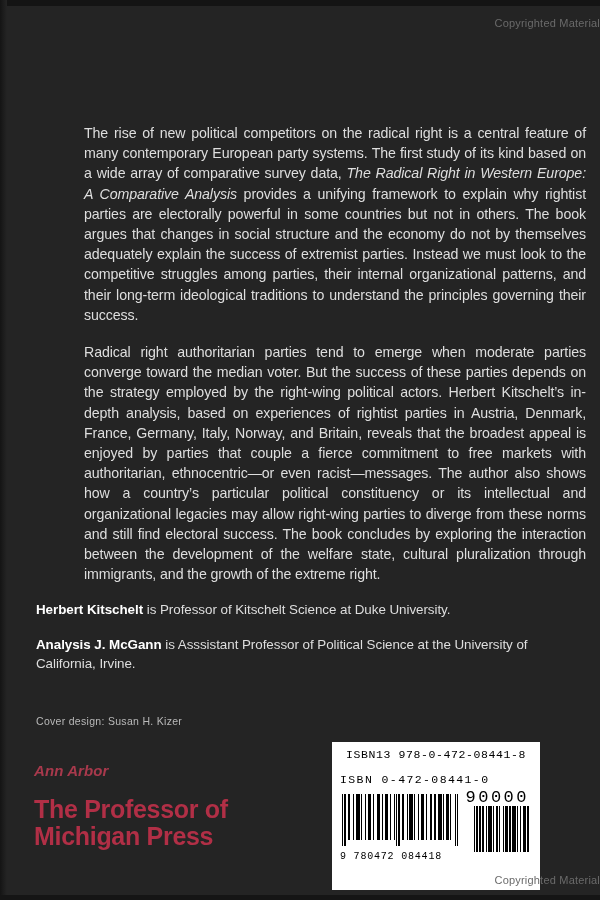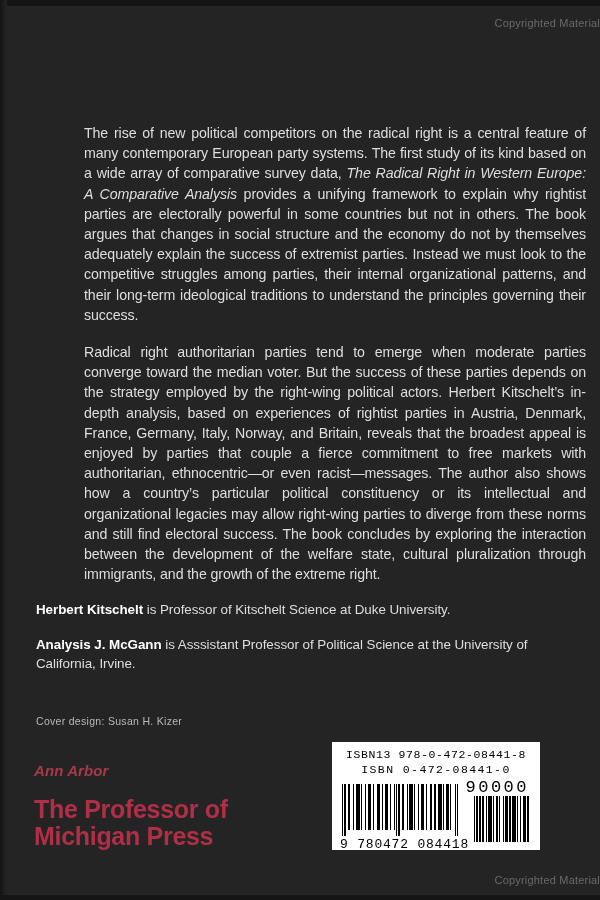--- a/index.html
+++ b/index.html
@@ -145,39 +145,38 @@
     color: #d8d8d8;
     letter-spacing: 0.1px;
   }
 
   
   .barcode-panel {
     position: absolute;
     left: 332px;
     top: 742px;
     width: 208px;
-    height: 108px;
+    height: 148px;
     background: #ffffff;
     box-sizing: border-box;
     padding: 6px 8px 4px 8px;
     font-family: "Liberation Mono", monospace;
     color: #000000;
   }
   .isbn13 {
     font-size: 11.5px;
     letter-spacing: 0.6px;
     text-align: center;
     white-space: nowrap;
   }
   .isbn10 {
     font-size: 11.5px;
     letter-spacing: 1.4px;
-    text-align: center;
     white-space: nowrap;
-    margin-top: 2px;
+    margin-top: 12px;
   }
   .code-row {
     position: relative;
     margin-top: 2px;
     height: 72px;
   }
   .ean-main {
     position: absolute;
     left: 2px;
     top: 6px;
@@ -197,21 +196,21 @@
     top: 0px;
     font-size: 17px;
     letter-spacing: 2.5px;
     color: #000;
   }
   .ean-digits {
     position: absolute;
     left: 0px;
     bottom: -2px;
     width: 126px;
-    font-size: 13px;
+    font-size: 10px;
     letter-spacing: 0.8px;
     color: #000;
     white-space: nowrap;
   }
   .bars { display: block; }
 </style>
 </head>
 <body>
 
 <div id="cover">

